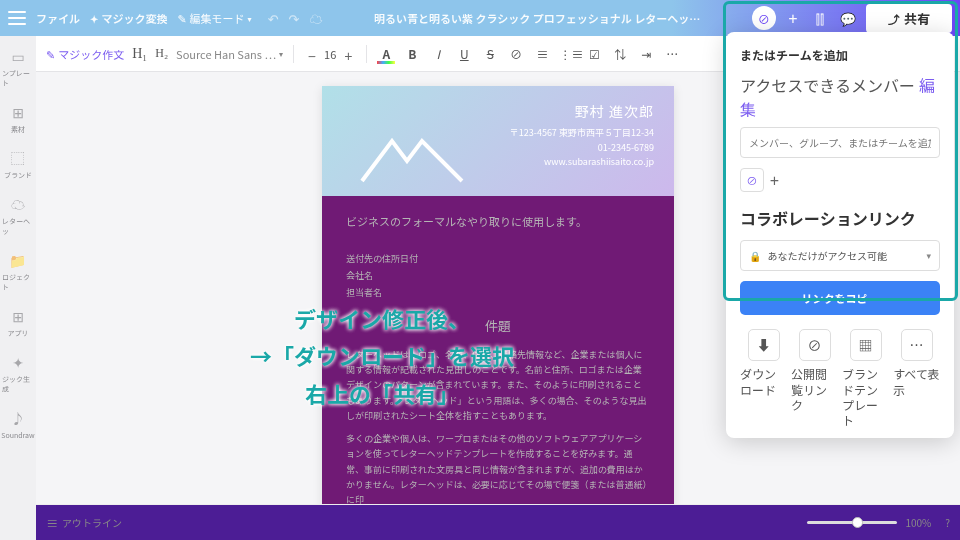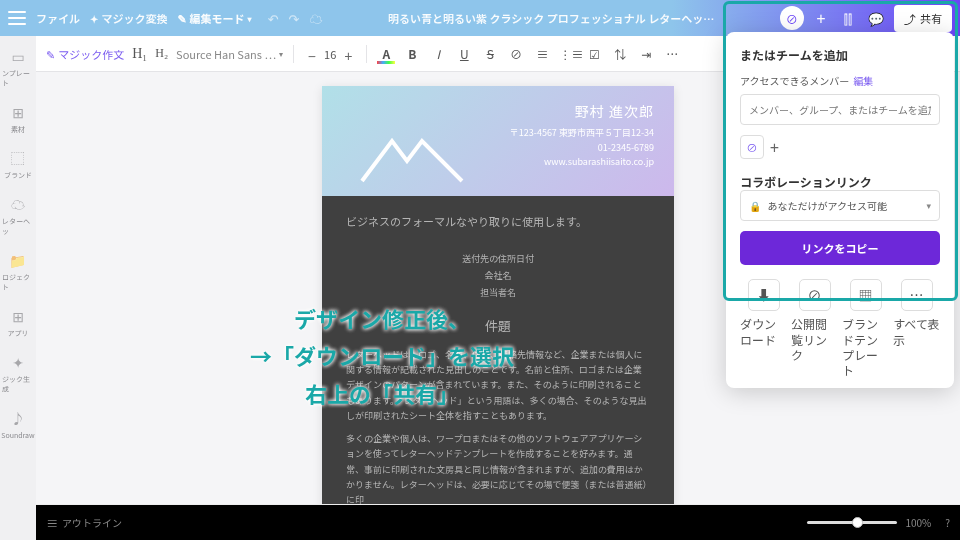--- a/index.html
+++ b/index.html
@@ -3,80 +3,80 @@
 <meta charset="utf-8">
 <style>
 *{margin:0;padding:0;box-sizing:border-box;font-family:"Hiragino Sans","Noto Sans JP",sans-serif}
 body{width:960px;height:540px;overflow:hidden;background:#f5f5f7;position:relative}
 .topbar{height:36px;background:linear-gradient(90deg,#8ec5eb 0%,#8ec5eb 70%,#6b44f7 100%);display:flex;align-items:center;padding:0 8px;gap:10px;color:#fff;font-size:11px}
 .topbar .hamburger{width:18px;height:14px;display:flex;flex-direction:column;justify-content:space-between;cursor:pointer}
 .topbar .hamburger span{height:2px;background:#fff;border-radius:1px}
 .topbar .menu-item{cursor:pointer;opacity:.95;font-weight:600}
 .topbar .magic-swap{display:flex;align-items:center;gap:3px}
 .topbar .magic-swap::before{content:"✦";font-size:10px}
-.topbar .edit-mode{display:flex;align-items:center;gap:3px;font-weight:700}
+.topbar .edit-mode{display:flex;align-items:center;gap:3px;font-weight:400}
 .topbar .edit-mode::before{content:"✎";font-size:11px}
 .topbar .edit-mode::after{content:"▾";font-size:8px}
 .topbar .hist-icons{display:flex;gap:10px;opacity:.6;margin-left:6px}
 .topbar .hist-icons span{cursor:pointer;font-size:13px}
 .topbar .title{flex:1;text-align:center;font-size:11px;font-weight:600;opacity:.95}
 .topbar .right{display:flex;align-items:center;gap:8px}
 .topbar .circle-btn{width:24px;height:24px;border-radius:50%;background:#fff;display:flex;align-items:center;justify-content:center;color:#6b44f7;font-size:12px}
 .topbar .plus-btn{width:18px;height:18px;display:flex;align-items:center;justify-content:center;color:#fff;font-size:16px;cursor:pointer}
 .topbar .icon-btn{width:20px;height:20px;display:flex;align-items:center;justify-content:center;color:#fff;font-size:13px;cursor:pointer}
-.topbar .share-btn{background:#fff;color:#333;border-radius:4px;padding:5px 10px;font-size:11px;font-weight:400;display:flex;align-items:center;gap:4px;cursor:pointer}
+.topbar .share-btn{background:#fff;color:#333;border-radius:4px;padding:5px 22px;font-size:13px;font-weight:700;display:flex;align-items:center;gap:4px;cursor:pointer}
 .topbar .share-btn::before{content:"⤴";font-size:12px}
 .sidebar{position:absolute;left:0;top:36px;bottom:0;width:36px;background:#f0f0f2;display:flex;flex-direction:column;align-items:center;padding-top:6px;gap:6px}
 .sidebar .side-item{width:32px;display:flex;flex-direction:column;align-items:center;gap:2px;color:#89898d;font-size:7px;cursor:pointer;padding:4px 0}
 .sidebar .side-item .ic{font-size:14px;opacity:.7}
 .toolbar{position:absolute;left:36px;right:0;top:36px;height:36px;background:#fff;border-bottom:1px solid #e4e4e7;display:flex;align-items:center;padding:0 10px;gap:8px;font-size:11px;color:#555}
 .toolbar .magic-write{color:#7b5cf0;display:flex;align-items:center;gap:3px;cursor:pointer}
 .toolbar .magic-write::before{content:"✎";font-size:11px}
 .toolbar .h-btn{font-weight:400;cursor:pointer;font-family:serif}
 .toolbar .h1{font-size:14px}.toolbar .h2{font-size:12px}
 .toolbar .font-sel{display:flex;align-items:center;gap:3px;cursor:pointer;min-width:90px;color:#888}
 .toolbar .font-sel::after{content:"▾";font-size:8px;margin-left:auto}
 .toolbar .sep{width:1px;height:18px;background:#e4e4e7;margin:0 2px}
 .toolbar .sz{display:flex;align-items:center;gap:4px}
 .toolbar .sz button{width:16px;height:16px;border:none;background:none;cursor:pointer;font-size:14px;color:#666}
 .toolbar .tb-icon{cursor:pointer;width:18px;text-align:center;font-size:12px;color:#555}
 .toolbar .color-a{position:relative;font-weight:700}
 .toolbar .color-a::after{content:"";position:absolute;left:0;right:0;bottom:-2px;height:3px;background:linear-gradient(90deg,#f44,#4af,#4f4,#ff4)}
 .canvas{position:absolute;left:36px;right:0;top:72px;bottom:24px;overflow:hidden;display:flex;justify-content:center;padding-top:14px}
-.page{width:352px;background:#404040;box-shadow:0 2px 10px rgba(0,0,0,.1)}
+.page{width:352px;background:#701a75;box-shadow:0 2px 10px rgba(0,0,0,.1)}
 .page .header{height:110px;background:linear-gradient(135deg,#b1e0e8 0%,#cdb8ec 100%);position:relative;padding:14px 20px;color:#fff;display:flex;justify-content:flex-end}
 .page .header .mtns{position:absolute;left:30px;bottom:10px}
 .page .header .info{text-align:right;font-size:9px;line-height:1.6}
 .page .header .info .name{font-size:14px;font-weight:400;margin-bottom:4px;letter-spacing:1px}
 .page .body{padding:16px 24px;color:#999;font-size:10px;line-height:1.7}
 .page .body .title{font-size:22px;font-weight:700;color:#bfbfbf;margin:6px 0 8px}
 .page .body .sub{font-size:11px;color:#b5b5b5;margin-bottom:20px}
-.page .body .meta{display:flex;justify-content:center;font-size:9px;color:#b5b5b5;margin-bottom:2px}
+.page .body .meta{display:flex;justify-content:flex-start;font-size:9px;color:#b5b5b5;margin-bottom:2px}
 .page .body .subj{text-align:center;font-size:13px;color:#b5b5b5;margin:14px 0 10px}
 .page .body p{font-size:9px;color:#b5b5b5;line-height:1.7;margin-bottom:8px}
 .share-panel{position:absolute;right:6px;top:32px;width:228px;background:#fff;border-radius:8px;box-shadow:0 4px 24px rgba(0,0,0,.18);padding:14px 14px 10px;z-index:5}
 .highlight-teal{position:absolute;right:2px;top:1px;width:235px;height:300px;border:3px solid #1aa8a8;border-radius:6px;z-index:6;pointer-events:none}
 .share-panel .sp-title{font-size:12px;font-weight:700;color:#333;margin-bottom:10px}
-.share-panel .sp-sub{font-size:10px;color:#555;margin-bottom:6px}
+.share-panel .sp-sub{font-size:16px;color:#555;margin-bottom:6px}
 .share-panel .sp-sub a{color:#7b5cf0;margin-left:4px;cursor:pointer}
 .share-panel .sp-input{width:100%;border:1px solid #ddd;border-radius:4px;padding:7px 8px;font-size:10px;color:#999;margin-bottom:10px}
 .share-panel .link-chip{display:flex;align-items:center;gap:6px;margin-bottom:14px}
 .share-panel .link-chip .lc{width:24px;height:24px;border:1px solid #ddd;border-radius:4px;display:flex;align-items:center;justify-content:center;font-size:11px;color:#7b5cf0}
 .share-panel .link-chip .plus{font-size:16px;color:#666;cursor:pointer}
-.share-panel .collab-lbl{font-size:12px;font-weight:700;color:#333;margin-bottom:0}
+.share-panel .collab-lbl{font-size:16px;font-weight:700;color:#333;margin-bottom:10px}
 .share-panel .access-sel{border:1px solid #ddd;border-radius:4px;padding:7px 8px;font-size:10px;color:#555;display:flex;align-items:center;gap:6px;margin-bottom:10px;cursor:pointer}
 .share-panel .access-sel::before{content:"🔒";font-size:10px}
 .share-panel .access-sel::after{content:"▾";margin-left:auto;font-size:9px;color:#888}
-.share-panel .copy-btn{width:100%;background:#6d28d9;color:#fff;border:none;border-radius:5px;padding:9px;font-size:11px;font-weight:700;cursor:pointer;margin-bottom:14px}
+.share-panel .copy-btn{width:100%;background:#3b82f6;color:#fff;border:none;border-radius:5px;padding:9px;font-size:11px;font-weight:700;cursor:pointer;margin-bottom:14px}
 .share-panel .actions{display:flex;justify-content:space-around;gap:4px}
 .share-panel .act{display:flex;flex-direction:column;align-items:center;gap:5px;cursor:pointer;flex:1}
 .share-panel .act .aic{width:32px;height:32px;border:1px solid #ddd;border-radius:5px;display:flex;align-items:center;justify-content:center;font-size:14px;color:#555}
 .share-panel .act .alb{font-size:12px;color:#555;line-height:1.3}
 .overlay-text{position:absolute;left:250px;top:300px;font-size:22px;font-weight:700;color:#1aa8a8;text-align:center;line-height:1.7;z-index:4;text-shadow:0 0 4px #fff,0 0 4px #fff}
-.bottom{position:absolute;left:36px;right:0;bottom:0;height:36px;background:#000000;border-top:1px solid #eee;display:flex;align-items:center;padding:0 10px;font-size:10px;color:#888;gap:8px}
+.bottom{position:absolute;left:36px;right:0;bottom:0;height:36px;background:#4c1d95;border-top:1px solid #eee;display:flex;align-items:center;padding:0 10px;font-size:10px;color:#888;gap:8px}
 .bottom .outline{display:flex;align-items:center;gap:4px;cursor:pointer}
 .bottom .outline::before{content:"≡";font-size:12px}
 .bottom .spacer{flex:1}
 .bottom .zoom-slider{width:90px;height:3px;background:#ddd;border-radius:2px;position:relative}
 .bottom .zoom-slider .thumb{position:absolute;left:50%;top:-4px;width:11px;height:11px;background:#fff;border:1px solid #bbb;border-radius:50%}
 </style>
 </head>
 <body>
 
 <div class="topbar">

